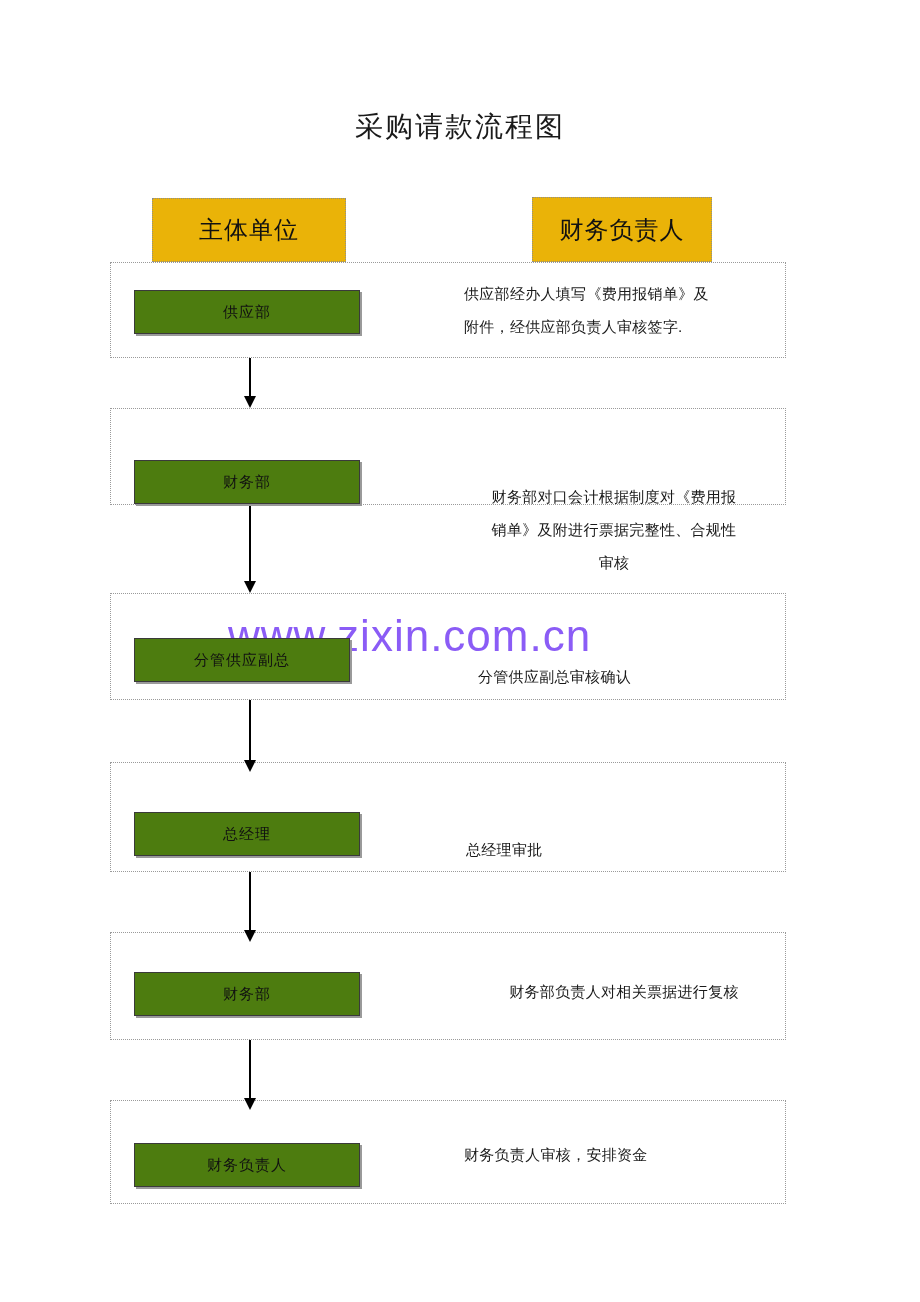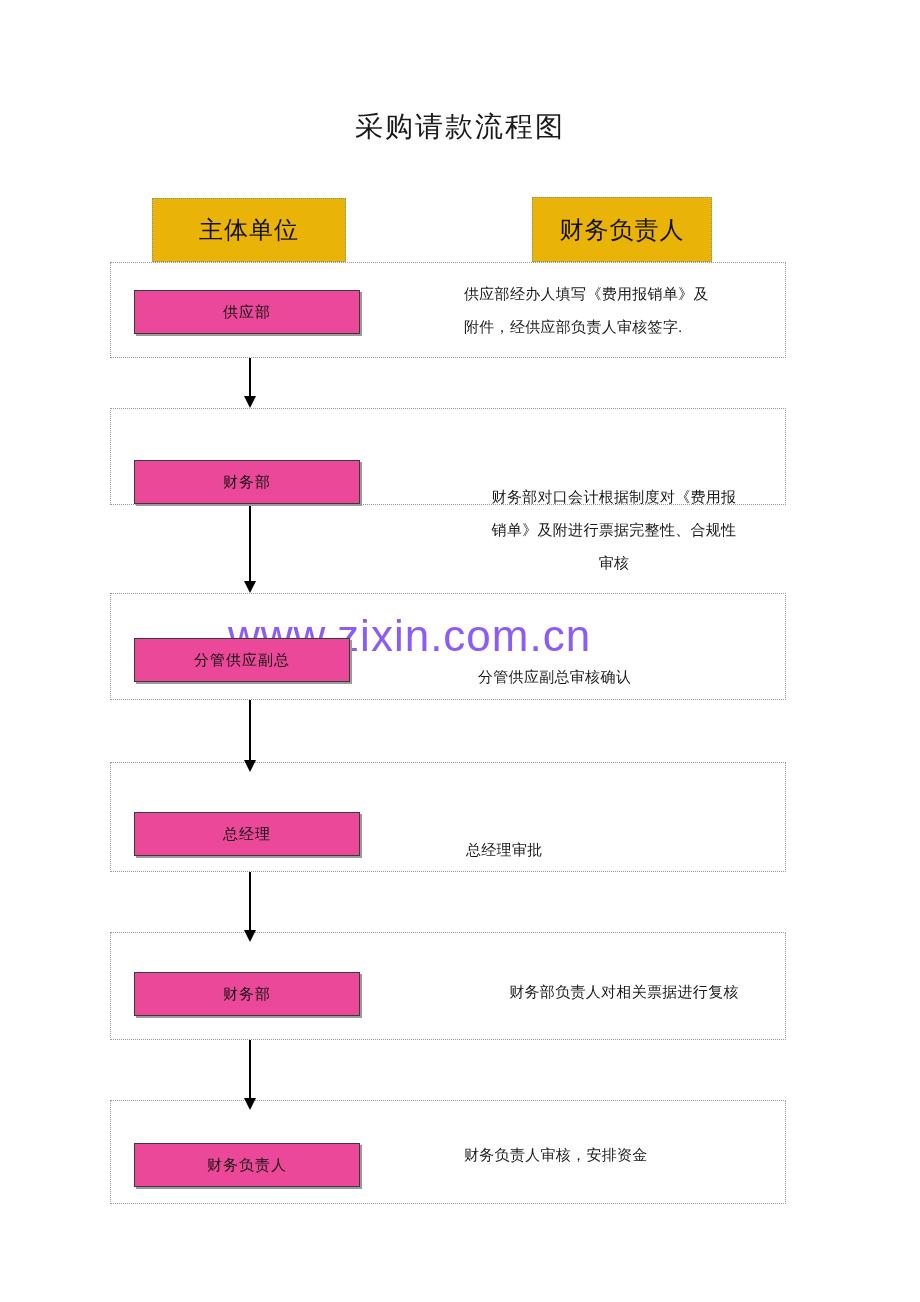--- a/index.html
+++ b/index.html
@@ -73,21 +73,21 @@
     width: 676px;
     border: 1px dotted #9a9a9a;
     background: transparent;
     box-sizing: border-box;
   }
 
   
   .actor-box {
     position: absolute;
     border: 1px solid #3a3a3a;
-    background: #ec4899;
+    background: #4d7c0f;
     box-shadow: 2px 2px 0 0 #9a9a9a;
     display: flex;
     align-items: center;
     justify-content: center;
     font-size: 15px;
     line-height: 20px;
     letter-spacing: 1px;
     color: #111111;
     box-sizing: border-box;
     z-index: 4;

